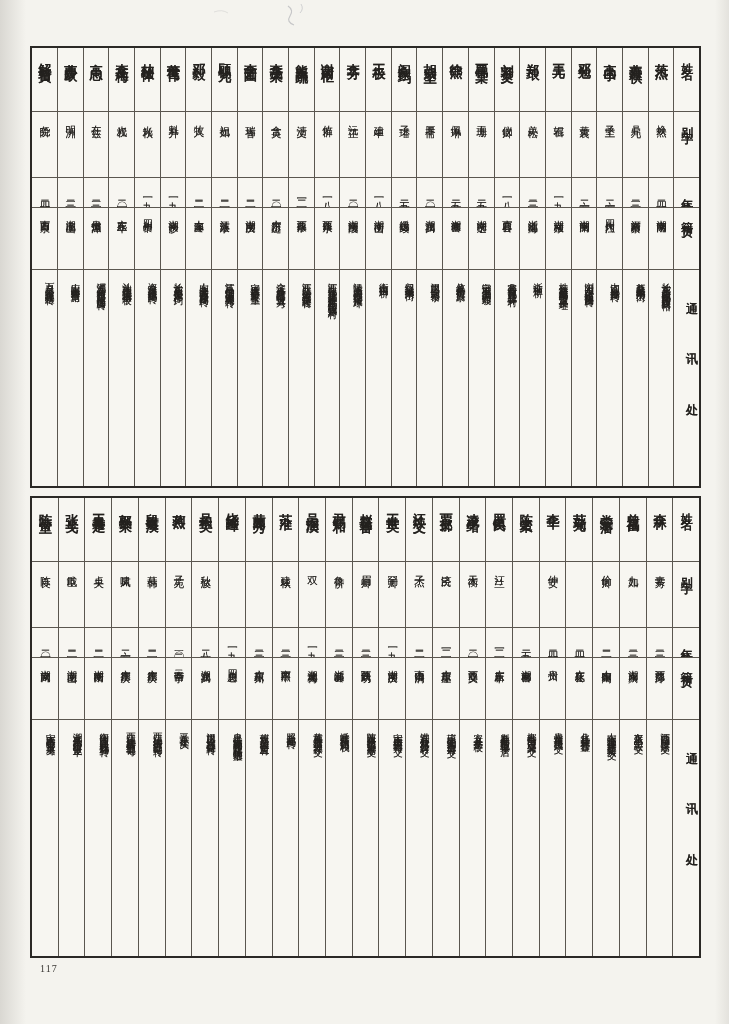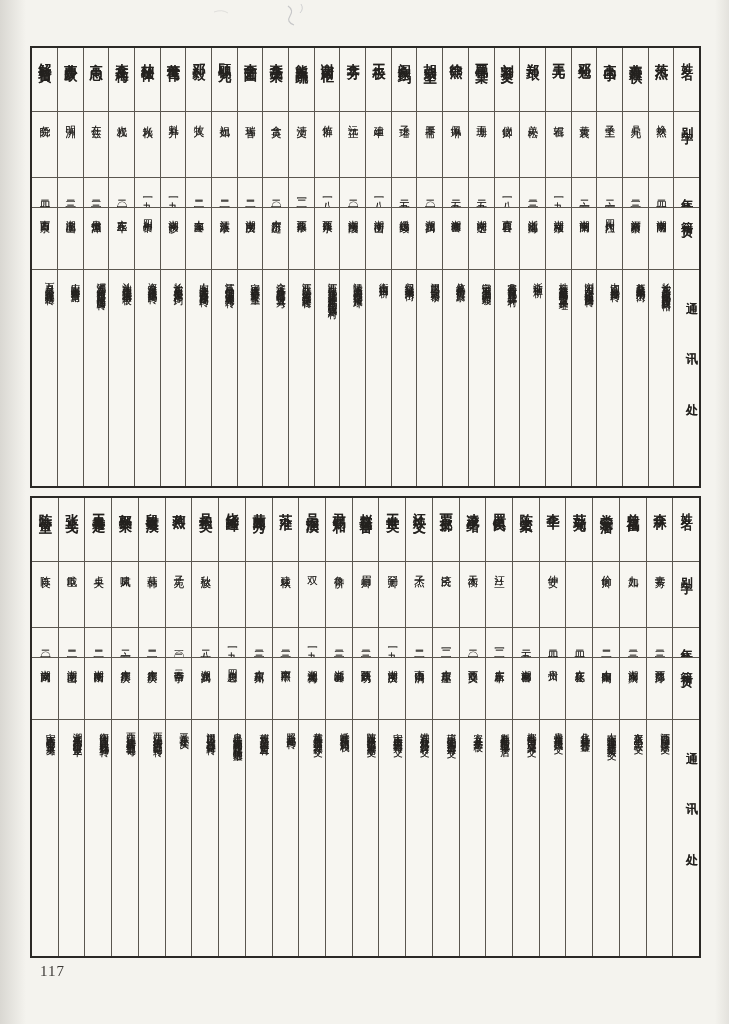--- a/index.html
+++ b/index.html
@@ -30,21 +30,21 @@
   .vt{writing-mode:vertical-rl;text-orientation:upright;}
   .name-t{font-size:13px;font-weight:bold;letter-spacing:3px;}
   .zi-t{font-size:10.5px;letter-spacing:2px;}
   .age-t{font-size:10.5px;letter-spacing:1px;}
   .native-t{font-size:10px;letter-spacing:1px;}
 
   .h-t{font-size:12px;font-weight:bold;letter-spacing:5px;}
   .header-col .c-addr{display:flex;justify-content:flex-start;padding-top:22px;}
   .h-addr{font-size:12px;font-weight:bold;letter-spacing:4.2em;}
 
-  .page-number{position:absolute;left:40px;top:963px;font-size:15px;letter-spacing:1px;color:#3a3834;}
+  .page-number{position:absolute;left:40px;top:963px;font-size:10px;letter-spacing:1px;color:#3a3834;}
   .pencil{position:absolute;left:0;top:0;pointer-events:none;}
   .cell span, .c-addr{text-shadow:0 0 .4px rgba(35,33,30,.6);}
 </style>
 </head>
 <body>
 
 <div class="page">
 
   <svg class="pencil" width="729" height="46" viewBox="0 0 729 46">
     <path d="M288 6 q6 4 2 10 q-4 6 4 9" fill="none" stroke="#8d909a" stroke-width="1.2" opacity="0.45"></path>

